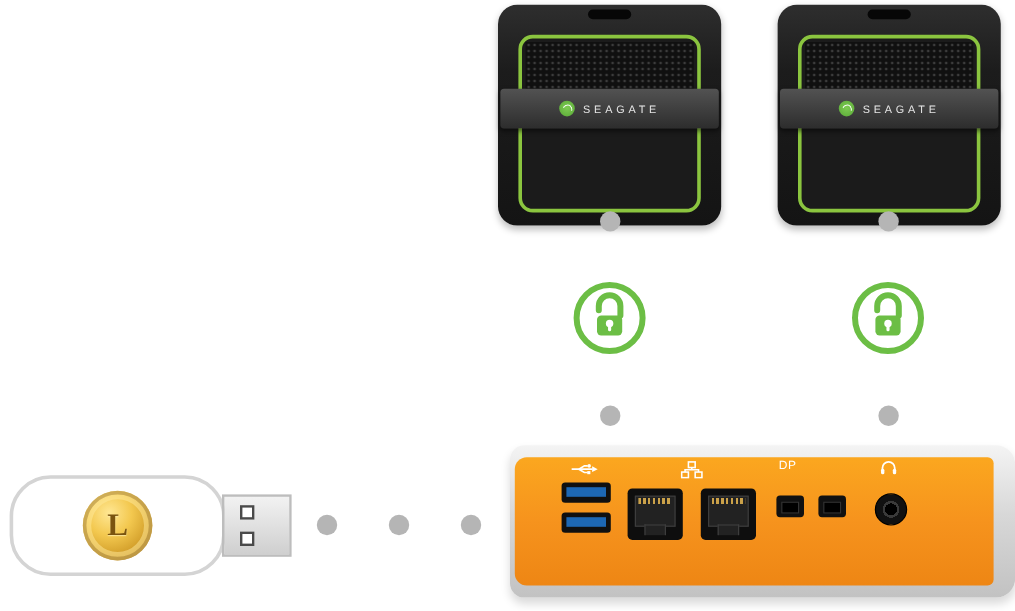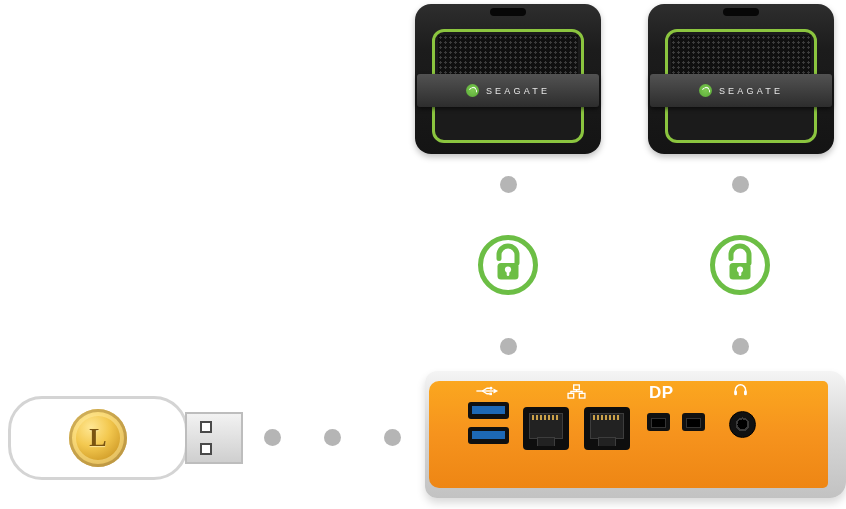--- a/index.html
+++ b/index.html
@@ -1,19 +1,19 @@
 <!DOCTYPE html>
 <html style="--seagate-green: #8bc53f; --lock-green: #6cbe45; --device-orange: #f6931d; --dot-gray: #b5b5b5; --usb-blue: #1d68b5;"><head>
 <meta charset="utf-8">
 <style>
   html,body{margin:0;padding:0;background:#fff;font-family:"Liberation Sans",sans-serif;}
   .canvas{position:relative;width:846px;height:509px;background:#fff;overflow:hidden;}
 
   
-  .drive{position:absolute;top:4px;width:186px;height:150px;}
+  .drive{position:absolute;top:4px;width:186px;height:184px;}
   .drive.d1{left:415px;} .drive.d2{left:648px;}
   .drive-body{position:absolute;inset:0;background:linear-gradient(180deg,#2e2e2e 0%,#1c1c1c 30%,#141414 100%);
     border-radius:16px;box-shadow:0 3px 6px rgba(0,0,0,.25);}
   .drive-slot{position:absolute;top:4px;left:50%;transform:translateX(-50%);width:36px;height:8px;border-radius:4px;background:#070707;}
   .drive-rim{position:absolute;left:17px;right:17px;top:25px;bottom:11px;border:3px solid var(--seagate-green,#8bc53f);
     border-radius:12px;background:#1b1b1b;overflow:hidden;}
   .drive-mesh{position:absolute;left:3px;right:3px;top:3px;height:40px;background-color:#101010;
     background-image:radial-gradient(circle,#3c3c3c 1px,transparent 1.4px);background-size:5px 5px;}
   .drive-band{position:absolute;left:2px;right:2px;top:70px;height:33px;background:linear-gradient(180deg,#525252,#2d2d2d);
     border-radius:3px;display:flex;align-items:center;justify-content:center;gap:7px;
@@ -39,21 +39,21 @@
   .lock-keyhole{fill:#fff;}
 
   
   .device{position:absolute;left:425px;top:371px;width:421px;height:127px;}
   .device-shell{position:absolute;inset:0;border-radius:12px 16px 16px 12px;
     background:linear-gradient(180deg,#f4f4f4 0%,#d8d8d8 45%,#c2c2c2 100%);box-shadow:0 5px 8px rgba(0,0,0,.15);}
   .device-face{position:absolute;left:4px;top:10px;bottom:10px;right:18px;border-radius:10px 5px 5px 10px;
     background:linear-gradient(180deg,#fba71f 0%,var(--device-orange,#f6931d) 50%,#ee8614 100%);}
   .port-icon{position:absolute;}
   .icon-usb{left:50px;top:14px;} .icon-net{left:142px;top:13px;} .icon-phones{left:308px;top:12px;}
-  .dp-label{position:absolute;left:224px;top:12px;color:#fff;font-size:17px;font-weight:bold;letter-spacing:.5px;}
+  .dp-label{position:absolute;left:224px;top:12px;color:#fff;font-size:10px;font-weight:normal;letter-spacing:.5px;}
   .usbport{position:absolute;left:43px;width:41px;height:17px;background:#101010;border-radius:3px;}
   .usbport.u1{top:31px;} .usbport.u2{top:56px;}
   .usb-tongue{position:absolute;left:4px;right:4px;top:4px;height:8px;background:var(--usb-blue,#1d68b5);}
   .eth{position:absolute;width:46px;height:43px;top:36px;background:#0e0e0e;border-radius:4px;}
   .eth.e1{left:98px;} .eth.e2{left:159px;}
   .eth-inner{position:absolute;left:6px;right:6px;top:6px;bottom:11px;background:#222;border:1px solid #3d3d3d;}
   .eth-pins{position:absolute;left:9px;right:9px;top:8px;height:5px;
     background:repeating-linear-gradient(90deg,#caa149 0 2px,#222 2px 4px);}
   .eth-clip{position:absolute;left:50%;transform:translateX(-50%);bottom:4px;width:16px;height:8px;background:#222;
     border:1px solid #3d3d3d;border-bottom:none;}

